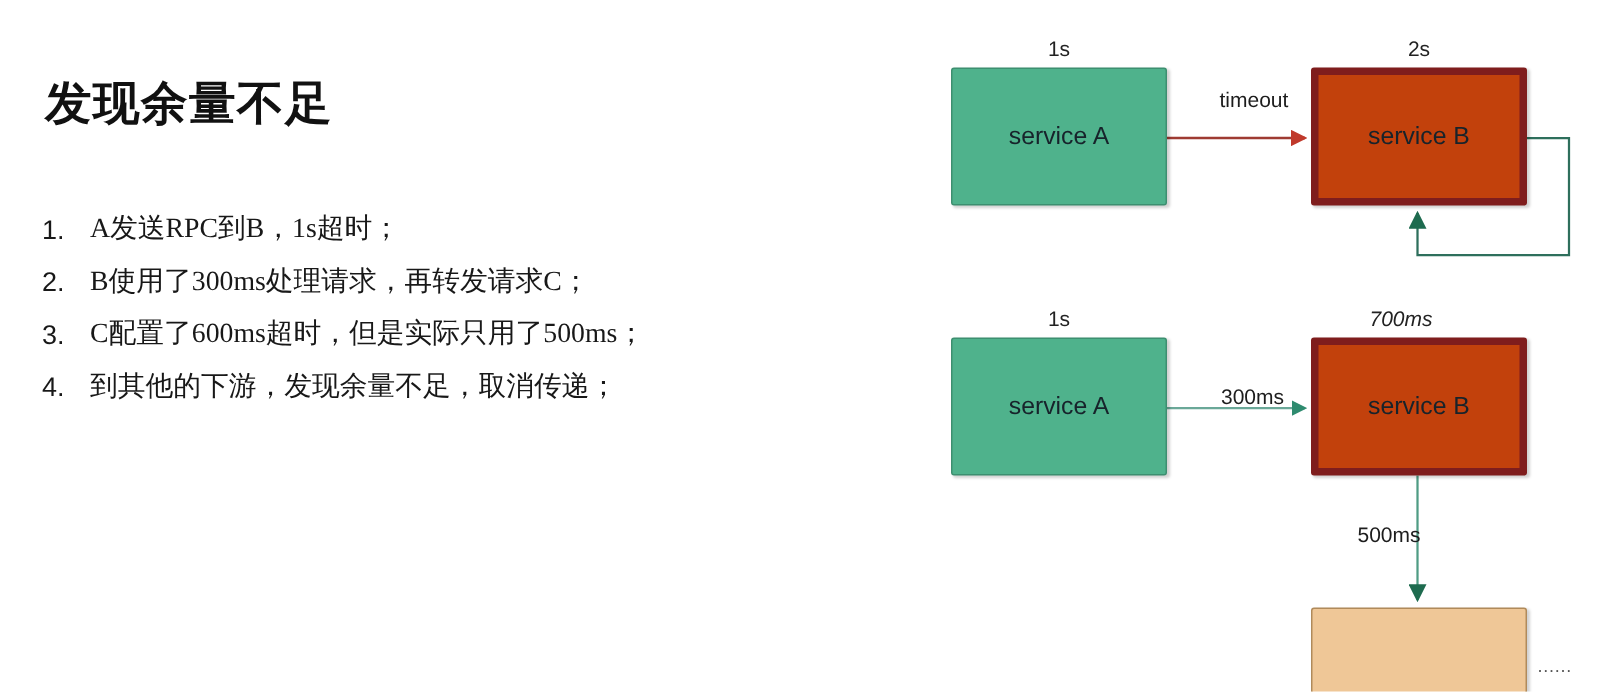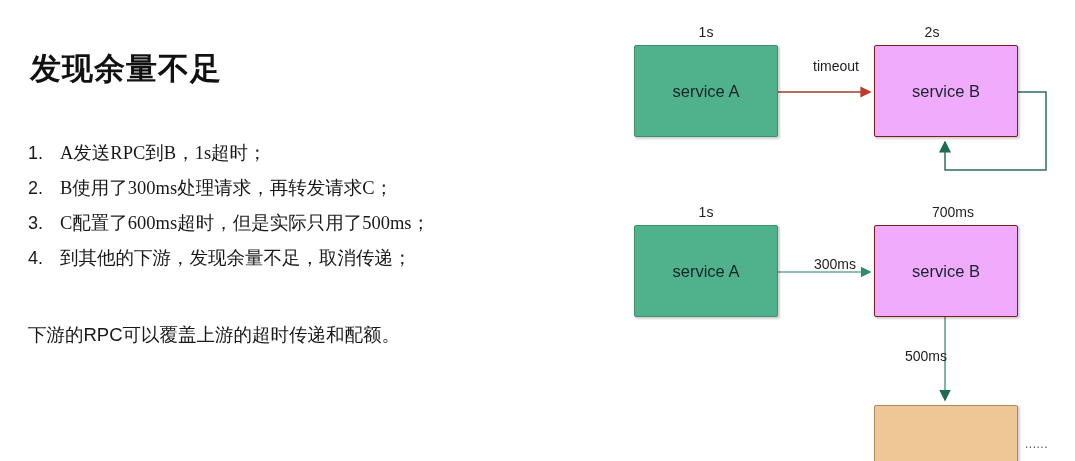--- a/index.html
+++ b/index.html
@@ -88,22 +88,22 @@
     justify-content: center;
     font-size: 16.5px;
     color: #17232b;
     box-shadow: 1.5px 1.5px 2px rgba(0,0,0,0.18);
   }
   .node-green {
     background: #4fb28c;
     border: 1px solid #3d8f70;
   }
   .node-blue {
-    background: #f0abfc;
-    border: 1px solid #7f1d1d;
+    background: #c2410c;
+    border: 5px solid #7f1d1d;
   }
   .node-orange {
     background: #efc797;
     border: 1px solid #b08a5a;
   }
 
   .cap-label {
     position: absolute;
     font-size: 14px;
     color: #222222;
@@ -150,21 +150,20 @@
     <li>
       <span class="marker">3.</span>
       <span class="body">C配置了600ms超时，但是实际只用了500ms；</span>
     </li>
     <li>
       <span class="marker">4.</span>
       <span class="body">到其他的下游，发现余量不足，取消传递；</span>
     </li>
   </ul>
 
-  <div id="closing-note">下游的RPC可以覆盖上游的超时传递和配额。</div>
 </div>
 
 <div id="diagram-panel">
 
   <svg id="diagram-svg" width="475" height="461">
     <defs>
       <marker id="arrow-red" markerWidth="7" markerHeight="7" refX="6" refY="3.5" orient="auto">
         <polygon points="0,0 7,3.5 0,7" fill="#c0392b"></polygon>
       </marker>
       <marker id="arrow-green" markerWidth="8" markerHeight="8" refX="7" refY="4" orient="auto">
@@ -185,36 +184,36 @@
   </svg>
 
   <div class="cap-label" style="left:34px; top:24px; width:144px;">1s</div>
 
   <div class="node-box node-green" style="left:34px; top:45px; width:144px; height:92px;">
     <span>service A</span>
   </div>
 
   <div class="edge-label" style="left:200px; top:58px;">timeout</div>
 
-  <div class="cap-label" style="left:260px; top:24px; width:144px;">2s</div>
+  <div class="cap-label" style="left:274px; top:24px; width:144px;">2s</div>
 
   <div class="node-box node-blue" style="left:274px; top:45px; width:144px; height:92px;">
     <span>service B</span>
   </div>
 
 
   <div class="cap-label" style="left:34px; top:204px; width:144px;">1s</div>
 
   <div class="node-box node-green" style="left:34px; top:225px; width:144px; height:92px;">
     <span>service A</span>
   </div>
 
   <div class="edge-label" style="left:201px; top:256px;">300ms</div>
 
-  <div class="cap-label" style="left:281px; top:204px; width:144px;">700ms</div>
+  <div class="cap-label" style="left:262px; top:204px; width:144px;font-style:italic;">700ms</div>
 
   <div class="node-box node-blue" style="left:274px; top:225px; width:144px; height:92px;">
     <span>service B</span>
   </div>
 
   <div class="edge-label" style="left:292px; top:348px;">500ms</div>
 
   <div class="node-box node-orange" style="left:274px; top:405px; width:144px; height:92px;">
     
   </div>

